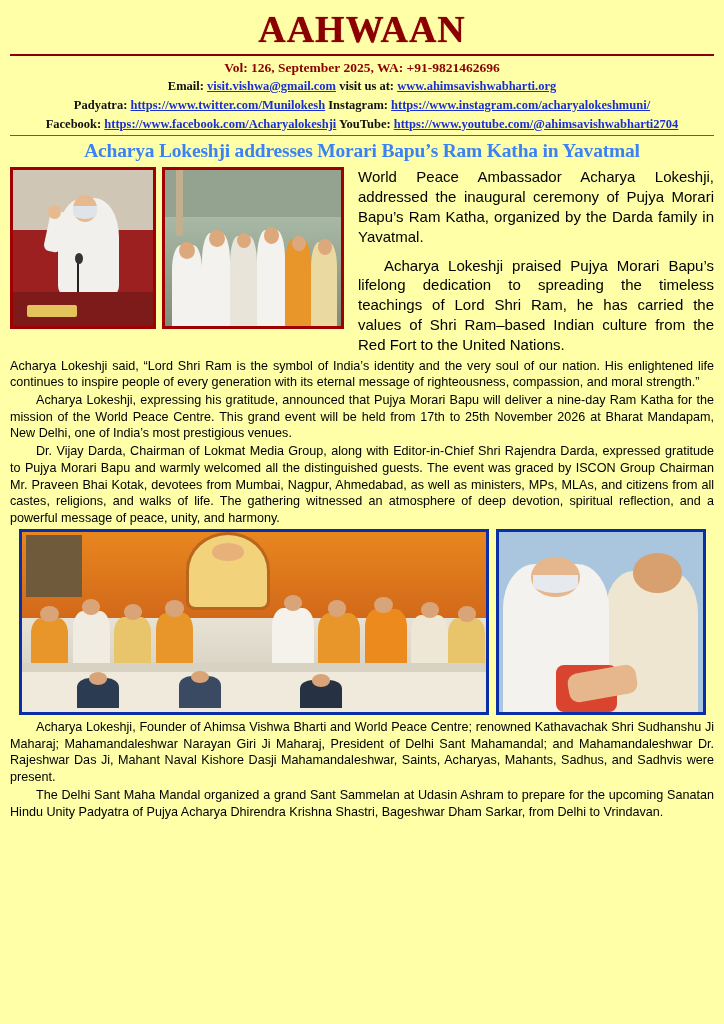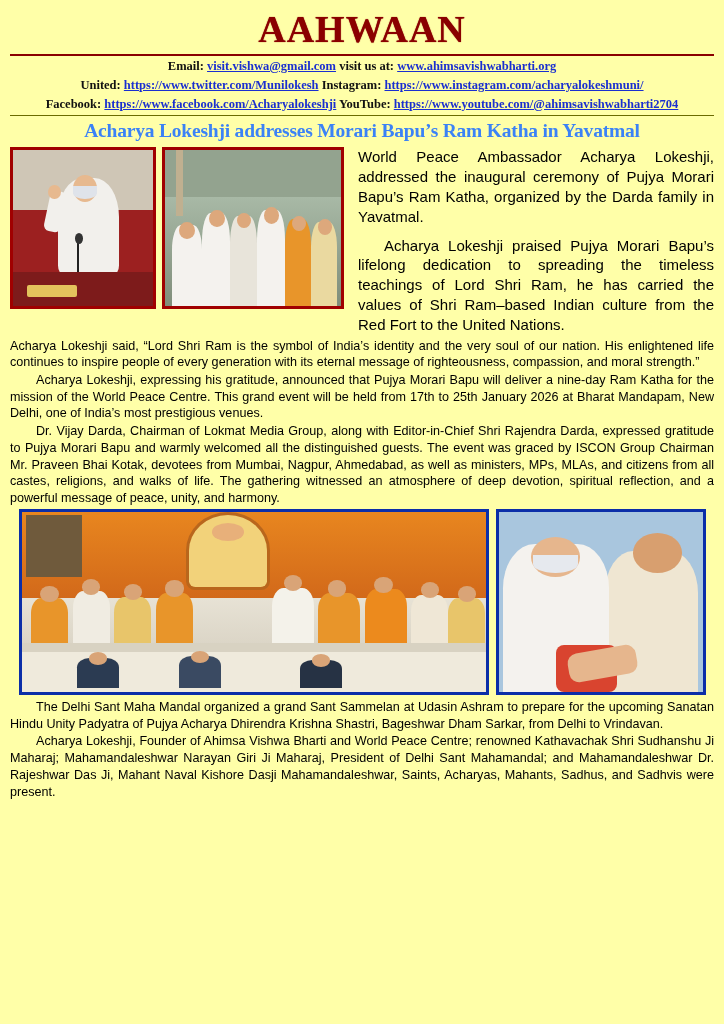--- a/index.html
+++ b/index.html
@@ -184,28 +184,29 @@
   .footer-pad { height: 4px; }
 </style>
 </head>
 <body>
 
 <div class="page">
 
   <div class="masthead">
     <div class="title">AAHWAAN</div>
     <div class="sep-rule"></div>
+    <div class="vol-line">Vol: 126, September 2025, WA: +91-9821462696</div>
     <div class="contact-line">
       <span>Email:</span>
       <a class="lnk" href="#">visit.vishwa@gmail.com</a>
       <span>visit us at:</span>
       <a class="lnk" href="#">www.ahimsavishwabharti.org</a>
     </div>
     <div class="contact-line">
-      <span>United:</span>
+      <span>Padyatra:</span>
       <a class="lnk" href="#">https://www.twitter.com/Munilokesh</a>
       <span>Instagram:</span>
       <a class="lnk" href="#">https://www.instagram.com/acharyalokeshmuni/</a>
     </div>
     <div class="contact-line">
       <span>Facebook:</span>
       <a class="lnk" href="#">https://www.facebook.com/Acharyalokeshji</a>
       <span>YouTube:</span>
       <a class="lnk" href="#">https://www.youtube.com/@ahimsavishwabharti2704</a>
     </div>
@@ -252,21 +253,21 @@
     </div>
 
     <div class="col-text">
       <p>World Peace Ambassador Acharya Lokeshji, addressed the inaugural ceremony of Pujya Morari Bapu’s Ram Katha, organized by the Darda family in Yavatmal.</p>
       <p class="indent">Acharya Lokeshji praised Pujya Morari Bapu’s lifelong dedication to spreading the timeless teachings of Lord Shri Ram, he has carried the values of Shri Ram–based Indian culture from the Red Fort to the United Nations.</p>
     </div>
   </div>
 
   <div class="body-text">
     <p>Acharya Lokeshji said, “Lord Shri Ram is the symbol of India’s identity and the very soul of our nation. His enlightened life continues to inspire people of every generation with its eternal message of righteousness, compassion, and moral strength.”</p>
-    <p class="indent">Acharya Lokeshji, expressing his gratitude, announced that Pujya Morari Bapu will deliver a nine-day Ram Katha for the mission of the World Peace Centre. This grand event will be held from 17th to 25th January 2026 at Bharat Mandapam, New Delhi, one of India’s most prestigious venues.</p>
+    <p class="indent">Acharya Lokeshji, expressing his gratitude, announced that Pujya Morari Bapu will deliver a nine-day Ram Katha for the mission of the World Peace Centre. This grand event will be held from 17th to 25th November 2026 at Bharat Mandapam, New Delhi, one of India’s most prestigious venues.</p>
     <p class="indent">Dr. Vijay Darda, Chairman of Lokmat Media Group, along with Editor-in-Chief Shri Rajendra Darda, expressed gratitude to Pujya Morari Bapu and warmly welcomed all the distinguished guests. The event was graced by ISCON Group Chairman Mr. Praveen Bhai Kotak, devotees from Mumbai, Nagpur, Ahmedabad, as well as ministers, MPs, MLAs, and citizens from all castes, religions, and walks of life. The gathering witnessed an atmosphere of deep devotion, spiritual reflection, and a powerful message of peace, unity, and harmony.</p>
   </div>
 
 
   <div class="photos2">
     <div class="ph blue p3">
       <div class="img-inner img3">
         <div class="back"></div>
         <div class="door"></div>
         <div class="deity"></div>
@@ -307,18 +308,18 @@
         <div class="mA"></div>
           <div class="hA"></div>
           <div class="maskA"></div>
         <div class="cloth"></div>
         <div class="arm"></div>
       </div>
     </div>
   </div>
 
   <div class="body-text">
+    <p class="indent">Acharya Lokeshji, Founder of Ahimsa Vishwa Bharti and World Peace Centre; renowned Kathavachak Shri Sudhanshu Ji Maharaj; Mahamandaleshwar Narayan Giri Ji Maharaj, President of Delhi Sant Mahamandal; and Mahamandaleshwar Dr. Rajeshwar Das Ji, Mahant Naval Kishore Dasji Mahamandaleshwar, Saints, Acharyas, Mahants, Sadhus, and Sadhvis were present.</p>
     <p class="indent">The Delhi Sant Maha Mandal organized a grand Sant Sammelan at Udasin Ashram to prepare for the upcoming Sanatan Hindu Unity Padyatra of Pujya Acharya Dhirendra Krishna Shastri, Bageshwar Dham Sarkar, from Delhi to Vrindavan.</p>
-    <p class="indent">Acharya Lokeshji, Founder of Ahimsa Vishwa Bharti and World Peace Centre; renowned Kathavachak Shri Sudhanshu Ji Maharaj; Mahamandaleshwar Narayan Giri Ji Maharaj, President of Delhi Sant Mahamandal; and Mahamandaleshwar Dr. Rajeshwar Das Ji, Mahant Naval Kishore Dasji Mahamandaleshwar, Saints, Acharyas, Mahants, Sadhus, and Sadhvis were present.</p>
   </div>
 
   <div class="footer-pad"></div>
 </div>
 
 </body></html>

